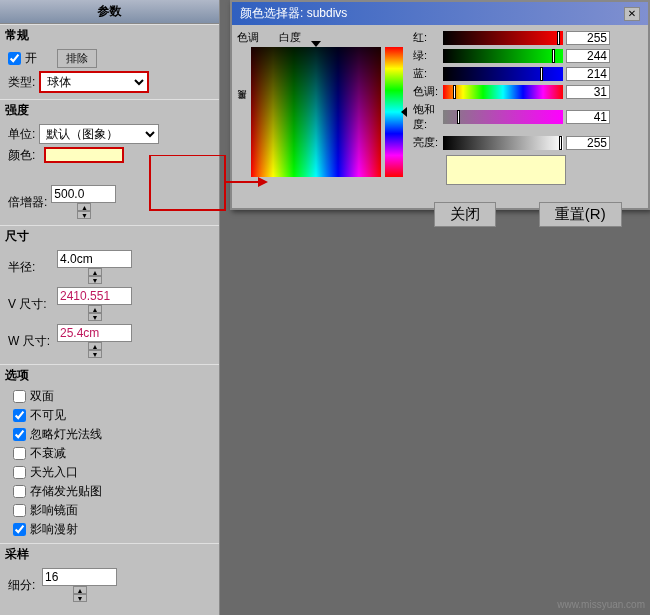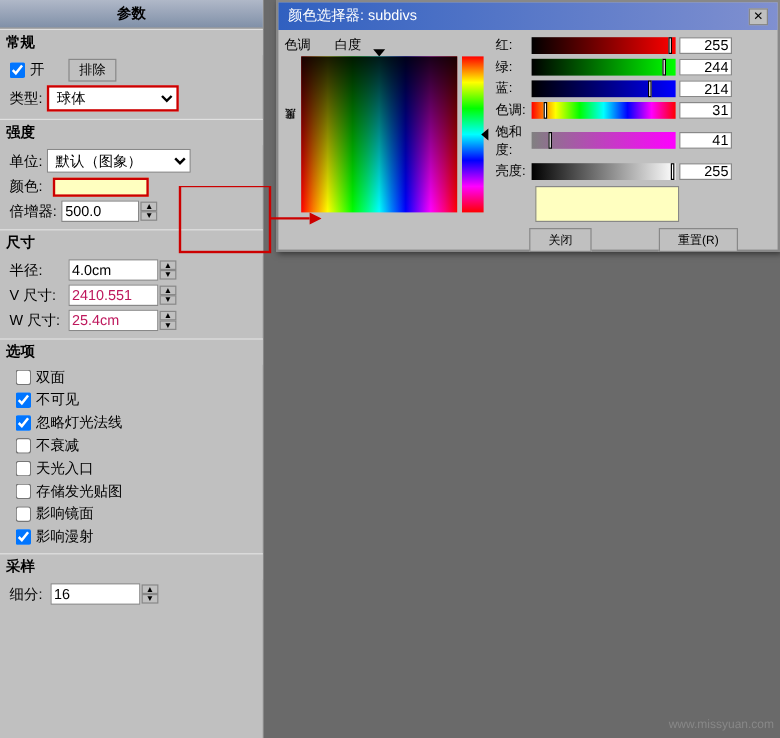--- a/index.html
+++ b/index.html
@@ -82,40 +82,40 @@
       width: 110px;
       border: 2px solid #cc0000;
     }
 
     .unit-select {
       width: 120px;
     }
 
     .color-row {
       display: flex;
-      align-items: center;
-      margin-bottom: 3px;
+      margin-bottom: 21px;
     }
 
     .color-swatch {
       width: 80px;
       height: 16px;
       background: #ffffc0;
       border: 2px solid #cc0000;
       margin-left: 5px;
     }
 
     .multiplier-input {
       width: 65px;
       border: 2px solid #cc0000;
     }
 
     .spinner-group {
       display: flex;
       align-items: center;
+      flex-direction: column;
     }
 
     .spinner-btns {
       display: flex;
       flex-direction: column;
       margin-left: 1px;
     }
 
     .spin-btn {
       width: 14px;
@@ -326,22 +326,23 @@
     .dialog-buttons {
       display: flex;
       justify-content: space-around;
       margin-top: 5px;
     }
 
     .dialog-btn {
       background: #c0c0c0;
       border: 1px solid #888;
       padding: 2px 15px;
-      font-size: 10px;
+      font-size: 15px;
       cursor: pointer;
+      margin-top: 12px;
     }
 
     
     .watermark {
       position: absolute;
       bottom: 5px;
       right: 5px;
       color: #888;
       font-size: 10px;
     }

